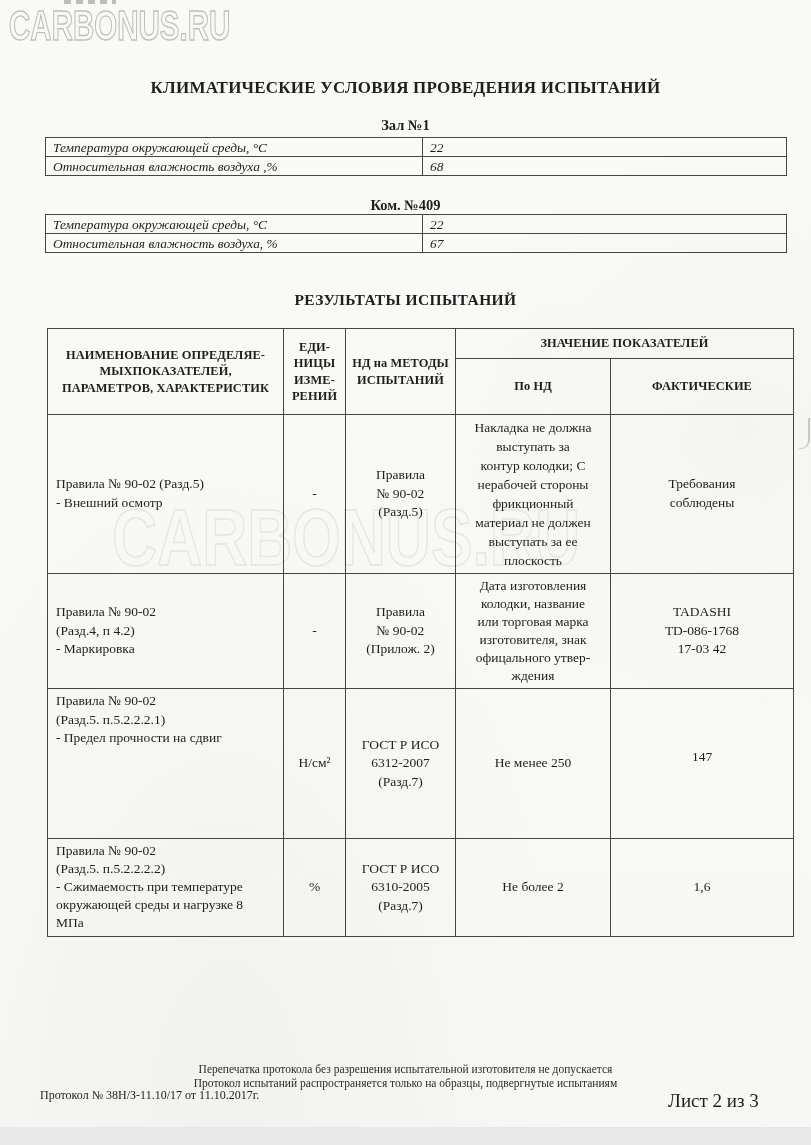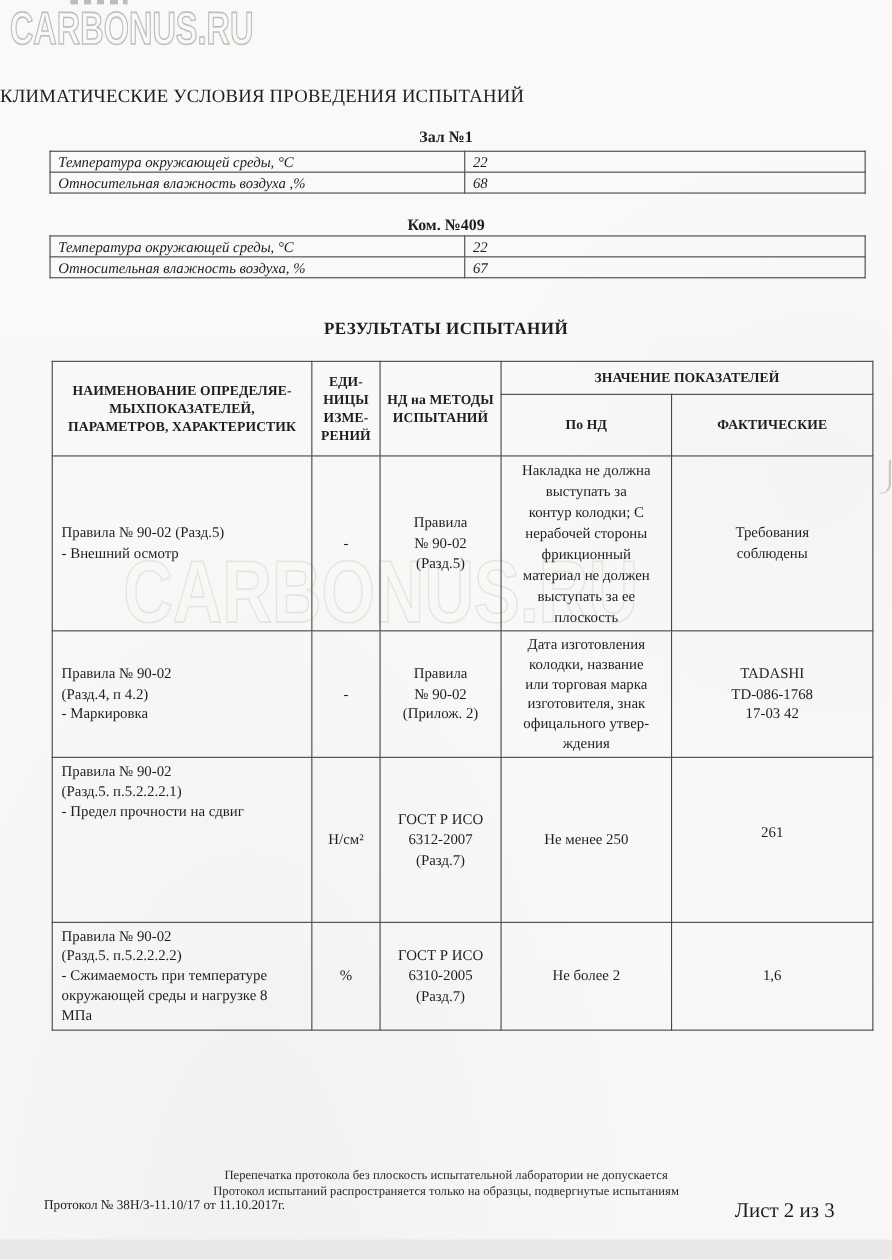--- a/index.html
+++ b/index.html
@@ -36,21 +36,21 @@
     background:repeating-linear-gradient(90deg,#8a8a8a 0 7px, transparent 7px 12px);
     opacity:0.55;
   }
   .artifact-right {
     position:absolute; left:799px; top:418px; width:9px; height:30px;
     border-right:2px solid #bdbdbb; border-bottom:1px solid #c8c8c6;
     border-bottom-right-radius:9px; opacity:0.8;
   }
 
   
-  .doc-title   { position:absolute; top:78px;  left:0; width:100%; text-align:left; font-weight:normal; font-size:17px; letter-spacing:0.2px; }
+  .doc-title   { position:absolute; top:78px;  left:0; width:100%; text-align:center; font-weight:bold; font-size:17px; letter-spacing:0.2px; }
   .ct-title    { position:absolute; left:0; width:100%; text-align:center; font-weight:bold; font-size:14.5px; }
   #ct-title-1  { top:117px; }
   #ct-title-2  { top:197px; }
   .results-title { position:absolute; top:291px; left:0; width:100%; text-align:center; font-weight:bold; font-size:15.5px; letter-spacing:0.4px; }
 
   
   .ctable { position:absolute; left:45px; width:741px; border-collapse:collapse; table-layout:fixed; background:transparent; }
   #ctable-1 { top:137px; }
   #ctable-2 { top:214px; }
   .ctable td {
@@ -204,38 +204,38 @@
       </tr>
       <tr class="r3">
         <td class="name">Правила № 90-02
 (Разд.5. п.5.2.2.2.1)
 - Предел прочности на сдвиг</td>
         <td class="unit">Н/см²</td>
         <td class="method">ГОСТ Р ИСО
 6312-2007
 (Разд.7)</td>
         <td class="bynd">Не менее 250</td>
-        <td class="actual">261</td>
+        <td class="actual">147</td>
       </tr>
       <tr class="r4">
         <td class="name">Правила № 90-02
 (Разд.5. п.5.2.2.2.2)
 - Сжимаемость при температуре
 окружающей среды и нагрузке 8
 МПа</td>
         <td class="unit">%</td>
         <td class="method">ГОСТ Р ИСО
 6310-2005
 (Разд.7)</td>
         <td class="bynd">Не более 2</td>
         <td class="actual">1,6</td>
       </tr>
     </tbody>
   </table>
 
   <div class="footer-notes">
-    <div>Перепечатка протокола без плоскость испытательной лаборатории не допускается</div>
+    <div>Перепечатка протокола без разрешения испытательной изготовителя не допускается</div>
     <div>Протокол испытаний распространяется только на образцы, подвергнутые испытаниям</div>
   </div>
   <div class="protocol">Протокол № 38Н/З-11.10/17 от 11.10.2017г.</div>
   <div class="sheet">Лист 2 из 3</div>
 
 </div>
 
 </body></html>

